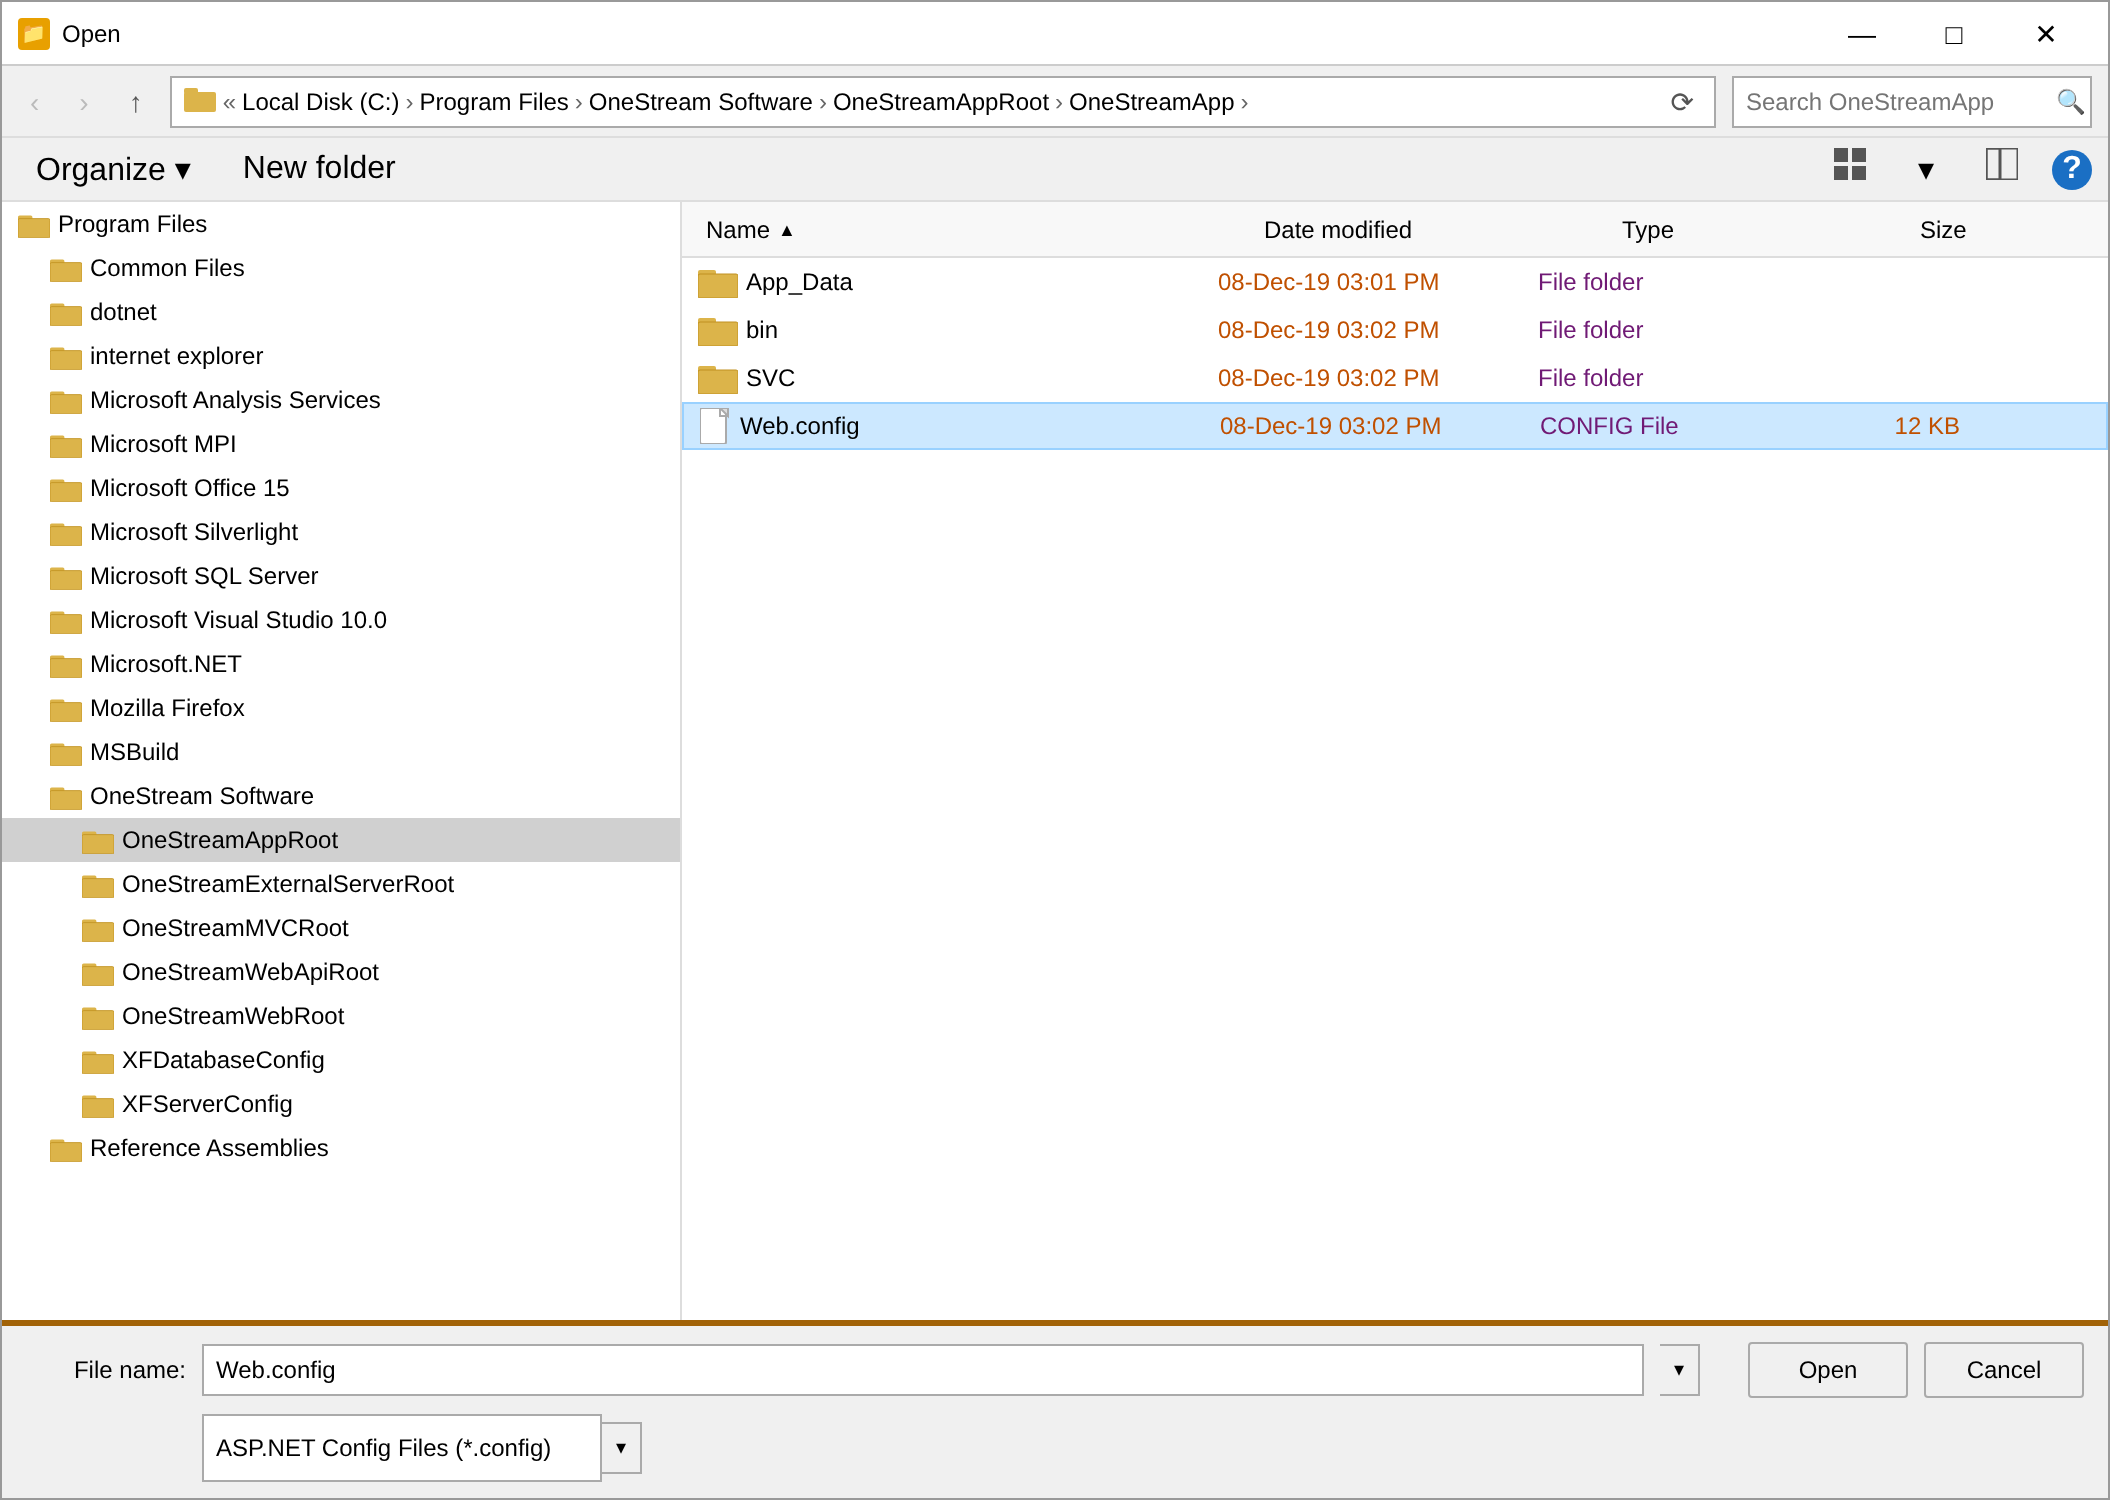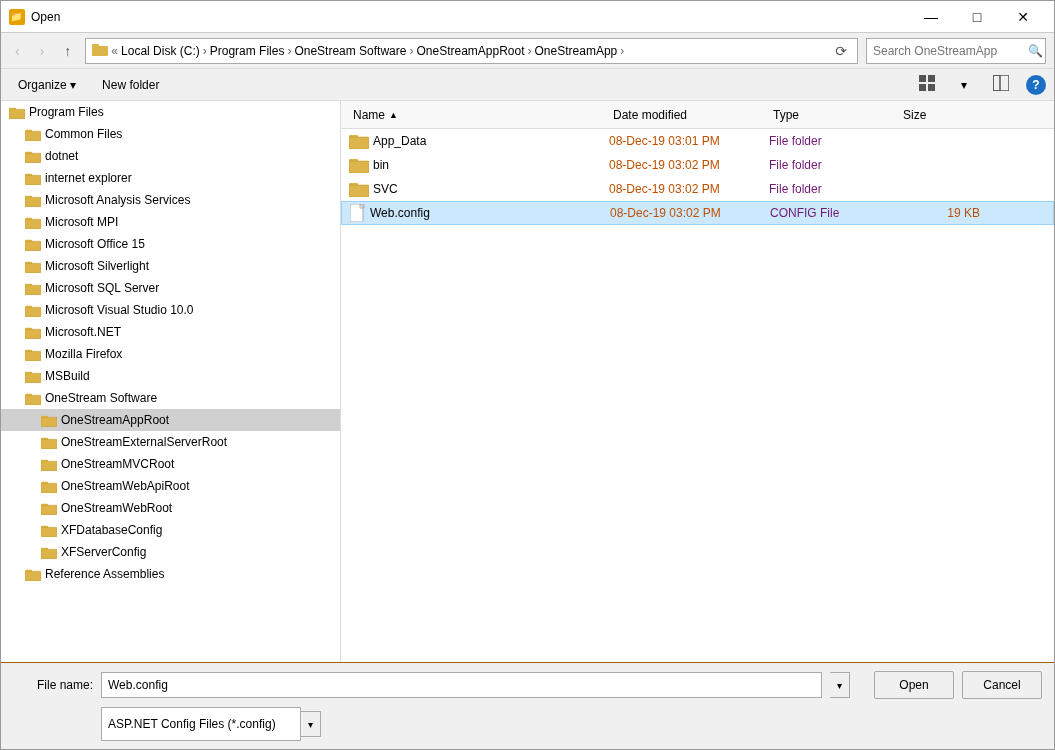--- a/index.html
+++ b/index.html
@@ -151,21 +151,21 @@
       padding: 0 8px;
       gap: 8px;
       border-bottom: 1px solid #ddd;
     }
 
     .toolbar2-btn {
       background: transparent;
       border: 1px solid transparent;
       padding: 3px 8px;
       cursor: pointer;
-      font-size: 12px;
+      font-size: 16px;
       border-radius: 2px;
     }
 
     .main-content {
       display: flex;
       flex: 1;
       overflow: hidden;
     }
 
     .sidebar {
@@ -220,20 +220,21 @@
       overflow: hidden;
     }
 
     .file-header {
       display: flex;
       align-items: center;
       background: #f8f8f8;
       border-bottom: 1px solid #ddd;
       height: 28px;
       padding: 0 8px;
+      gap: 19px;
     }
 
     .file-col {
       display: flex;
       align-items: center;
       gap: 4px;
       cursor: pointer;
       font-size: 12px;
       color: #000;
       padding: 0 4px;
@@ -265,21 +266,21 @@
       gap: 4px;
       font-size: 12px;
     }
 
     .file-date-cell { width: 160px; font-size: 12px; color: #c05000; }
     .file-type-cell { width: 130px; font-size: 12px; color: #701a75; }
     .file-size-cell { width: 80px; font-size: 12px; text-align: right; color: #c05000; }
 
     .bottom-bar {
       background: #f0f0f0;
-      border-top: 1px solid #a16207;
+      border-top: 3px solid #a16207;
       padding: 8px 12px;
       display: flex;
       flex-direction: column;
       gap: 8px;
     }
 
     .filename-row {
       display: flex;
       align-items: center;
       gap: 8px;
@@ -743,21 +744,21 @@
             <div class="file-name-cell">
               <svg width="16" height="18" viewBox="0 0 16 18">
       <rect x="0" y="0" width="13" height="18" rx="1" fill="white" stroke="#aaa" stroke-width="1"></rect>
       <polyline points="10,0 10,4 14,4" fill="none" stroke="#aaa" stroke-width="1"></polyline>
       <polygon points="10,0 14,0 14,4" fill="#ddd" stroke="#aaa" stroke-width="1"></polygon>
     </svg>
               <span>Web.config</span>
             </div>
             <div class="file-date-cell">08-Dec-19 03:02 PM</div>
             <div class="file-type-cell">CONFIG File</div>
-            <div class="file-size-cell">19 KB</div>
+            <div class="file-size-cell">12 KB</div>
           </div>
         </div>
     </div>
   </div>
 
   <div class="bottom-bar">
     <div class="filename-row">
       <span class="filename-label">File name:</span>
       <input type="text" class="filename-input" id="filename-input" value="Web.config" style="">
       <button class="filename-dropdown-btn">▾</button>

